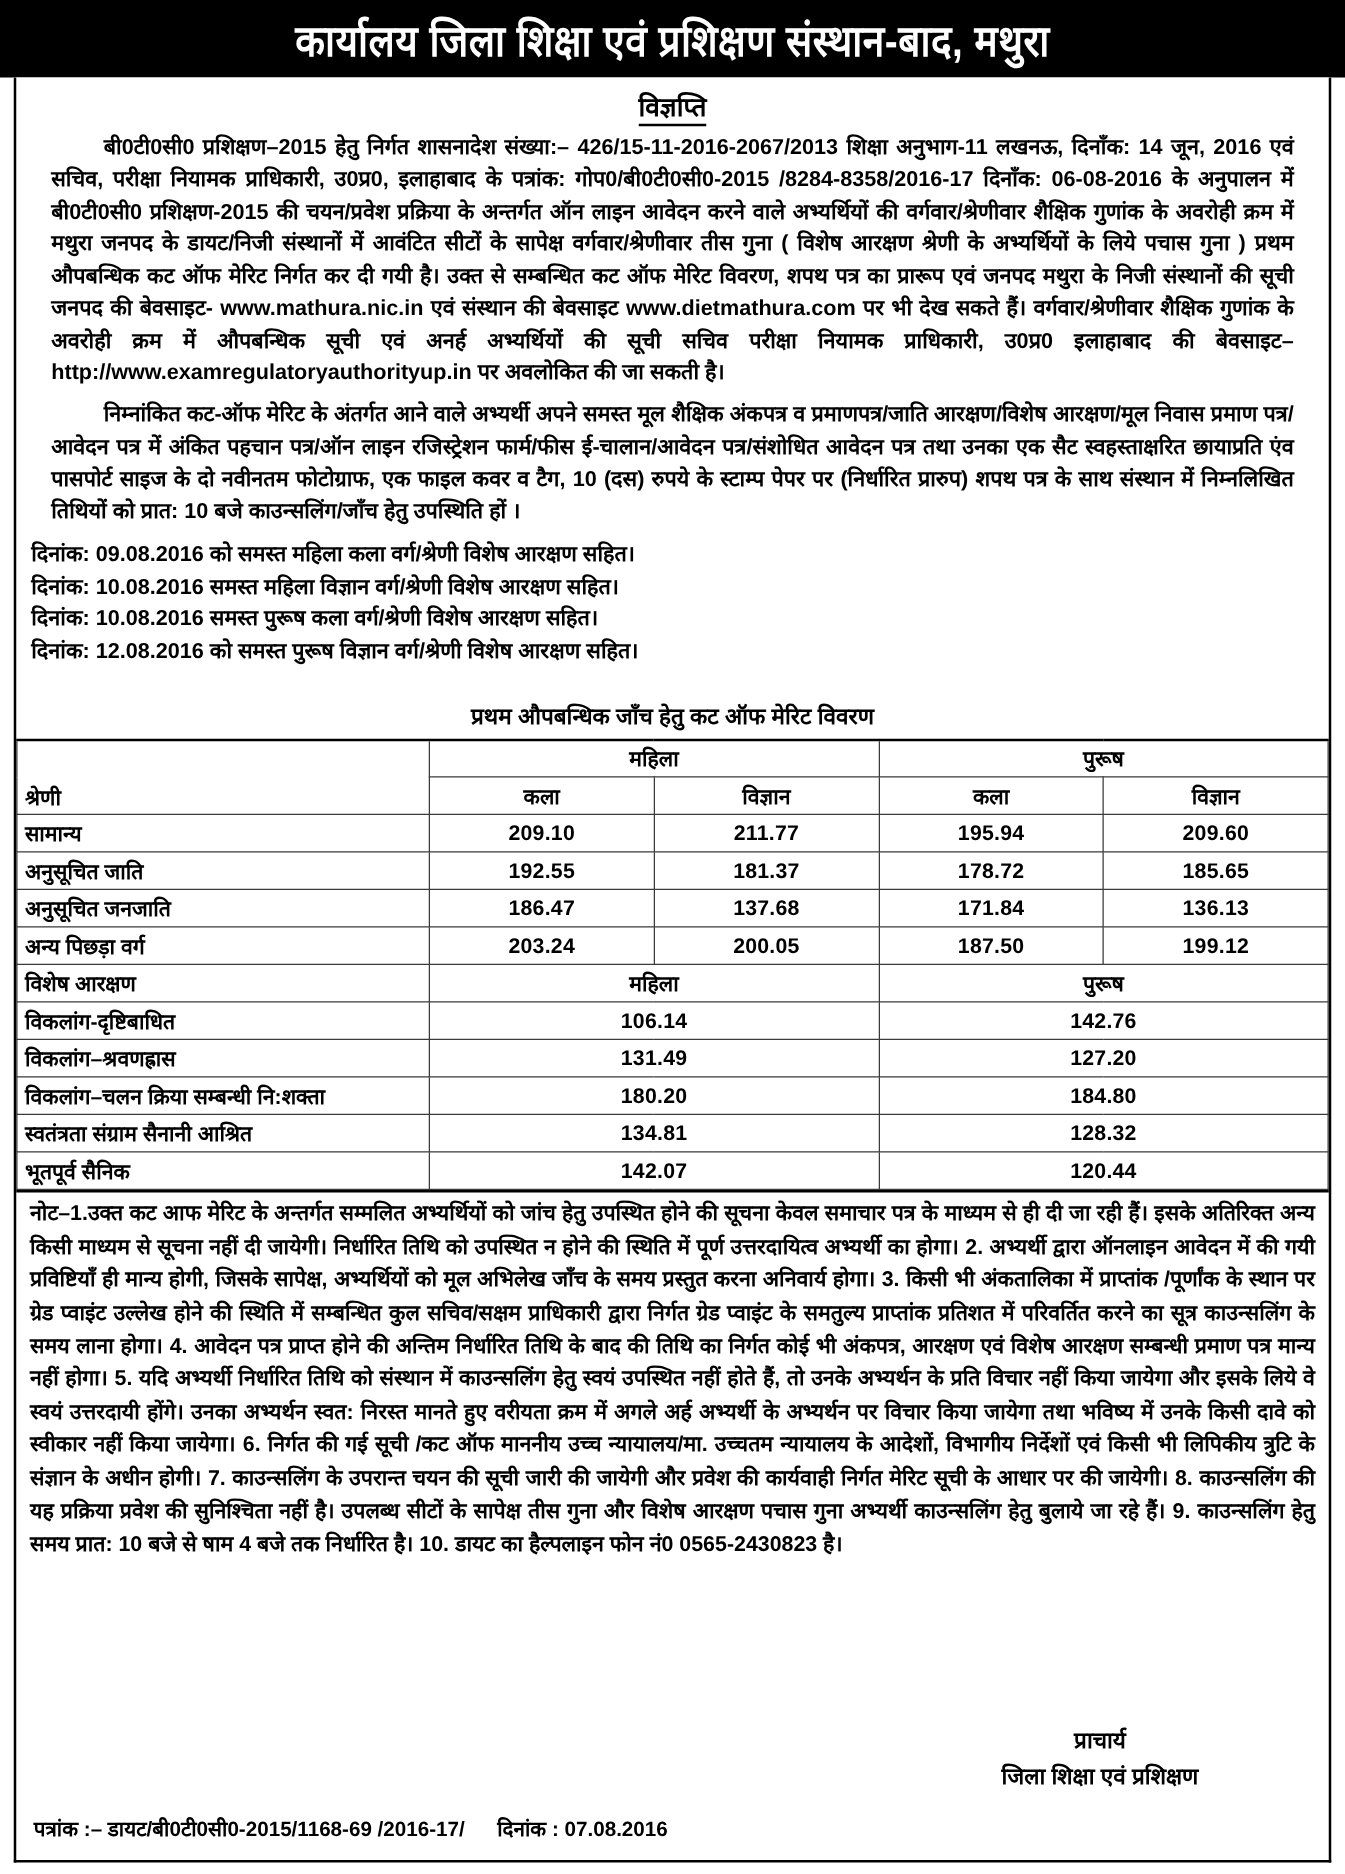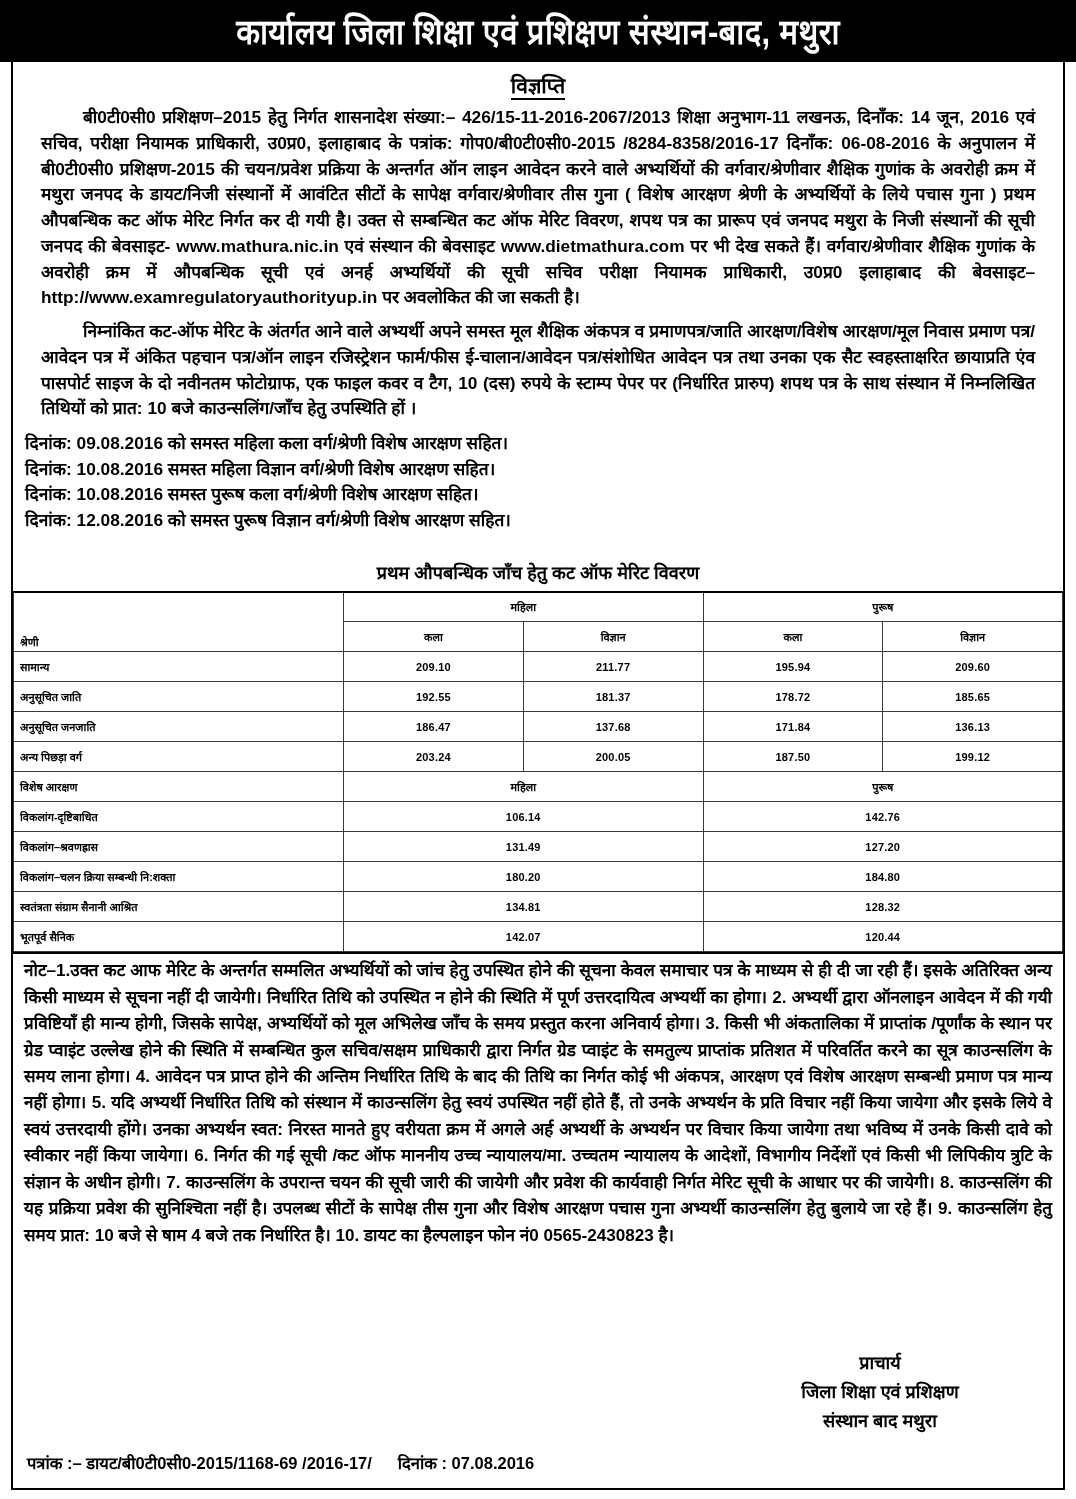--- a/index.html
+++ b/index.html
@@ -114,21 +114,21 @@
   table.merit {
     width: 1050px;
     border-collapse: collapse;
     table-layout: fixed;
     font-family: "Liberation Sans", "DejaVu Sans", sans-serif;
     margin-left: 0;
   }
   table.merit td, table.merit th {
     border: 1px solid #3a3a3a;
     font-weight: 600;
-    font-size: 11px;
+    font-size: 17px;
     padding: 2px 6px;
     height: 30px;
   }
   table.merit .top-edge { border-top: 2px solid #000; }
   .c-cat { width: 330px; text-align: left; }
   .c-n1 { width: 123px; text-align: center; }
   .c-n2 { width: 194px; text-align: center; }
   .c-n3 { width: 178px; text-align: center; }
   .c-n4 { width: 225px; text-align: center; }
   .cat-head { vertical-align: bottom; height: 62px; padding-bottom: 3px; }
@@ -298,21 +298,20 @@
       </tbody>
     </table>
 
     <div class="notes">
       <p><span class="note-lbl">नोट–</span><span>1.उक्त कट आफ मेरिट के अन्तर्गत सम्मलित अभ्यर्थियों को जांच हेतु उपस्थित होने की सूचना केवल समाचार पत्र के माध्यम से ही दी जा रही हैं। इसके अतिरिक्त अन्य किसी माध्यम से सूचना नहीं दी जायेगी। निर्धारित तिथि को उपस्थित न होने की स्थिति में पूर्ण उत्तरदायित्व अभ्यर्थी का होगा। 2. अभ्यर्थी द्वारा ऑनलाइन आवेदन में की गयी प्रविष्टियाँ ही मान्य होगी, जिसके सापेक्ष, अभ्यर्थियों को मूल अभिलेख जाँच के समय प्रस्तुत करना अनिवार्य होगा। 3. किसी  भी अंकतालिका में प्राप्तांक /पूर्णांक के स्थान पर ग्रेड प्वाइंट उल्लेख होने की स्थिति में सम्बन्धित कुल सचिव/सक्षम प्राधिकारी द्वारा निर्गत ग्रेड प्वाइंट के समतुल्य प्राप्तांक प्रतिशत में परिवर्तित करने का सूत्र काउन्सलिंग के समय लाना होगा। 4. आवेदन पत्र प्राप्त होने की अन्तिम निर्धारित तिथि के बाद की तिथि का निर्गत कोई भी अंकपत्र, आरक्षण एवं विशेष आरक्षण सम्बन्धी प्रमाण पत्र मान्य नहीं होगा। 5. यदि अभ्यर्थी निर्धारित तिथि को संस्थान में काउन्सलिंग हेतु स्वयं उपस्थित नहीं होते हैं, तो उनके अभ्यर्थन के प्रति विचार नहीं किया जायेगा और इसके लिये वे स्वयं उत्तरदायी होंगे। उनका अभ्यर्थन स्वत: निरस्त मानते हुए वरीयता क्रम में अगले अर्ह अभ्यर्थी के अभ्यर्थन पर विचार किया जायेगा तथा भविष्य में उनके किसी दावे को स्वीकार नहीं किया जायेगा। 6. निर्गत की गई  सूची /कट ऑफ माननीय उच्च न्यायालय/मा. उच्चतम न्यायालय के आदेशों, विभागीय निर्देशों एवं किसी भी लिपिकीय त्रुटि के संज्ञान के अधीन होगी। 7. काउन्सलिंग के उपरान्त चयन की सूची जारी की जायेगी और प्रवेश की कार्यवाही निर्गत मेरिट सूची के आधार पर की जायेगी। 8. काउन्सलिंग की यह प्रक्रिया प्रवेश की सुनिश्चिता नहीं है। उपलब्ध सीटों के सापेक्ष तीस गुना और विशेष आरक्षण पचास गुना अभ्यर्थी काउन्सलिंग हेतु बुलाये जा रहे हैं। 9. काउन्सलिंग हेतु समय प्रात: 10 बजे से षाम 4 बजे तक निर्धारित है। 10. डायट का हैल्पलाइन फोन नं0 0565-2430823 है।</span></p>
     </div>
 
     <div class="sig">
       <span class="sig-top">प्राचार्य</span>
       <span class="sig-top">जिला शिक्षा एवं प्रशिक्षण</span>
-      <span class="sig-top">संस्थान बाद मथुरा</span>
     </div>
 
     <div class="footer-ref">
       <span>पत्रांक :– डायट/बी0टी0सी0-2015/1168-69 /2016-17/</span><span class="gap"></span><span>दिनांक : 07.08.2016</span>
     </div>
 
   </div>
 </div>
 
 </body></html>

